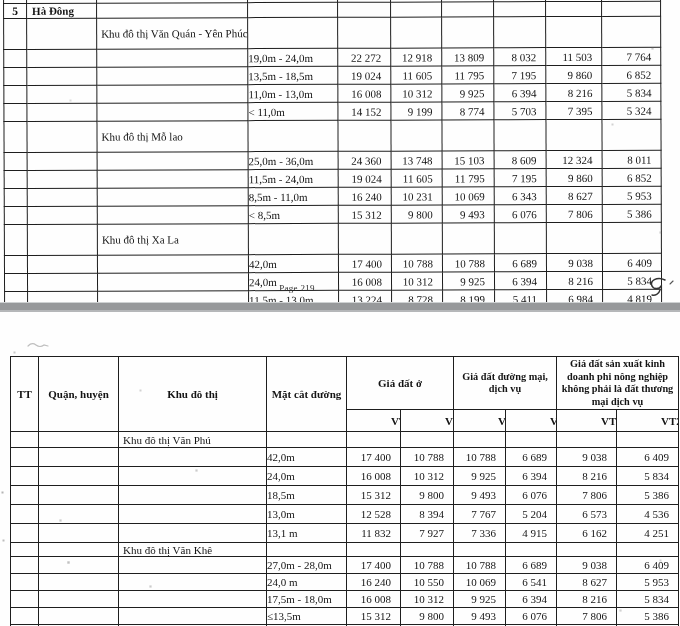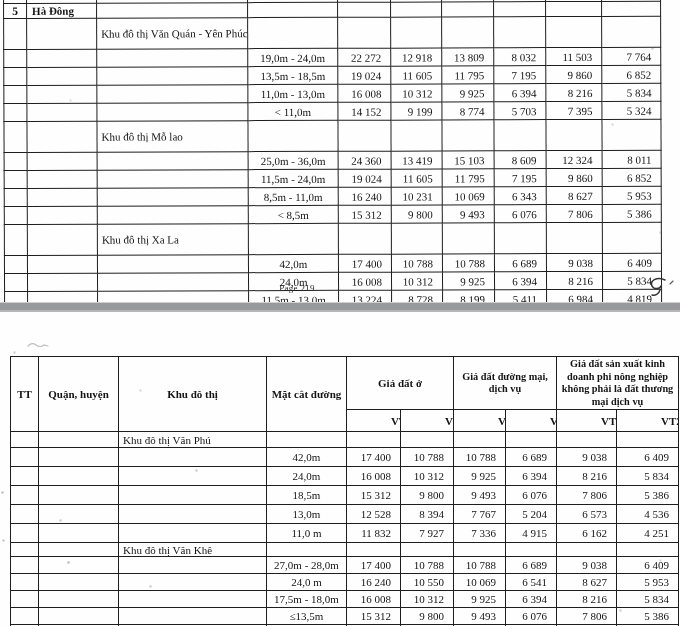--- a/index.html
+++ b/index.html
@@ -35,21 +35,21 @@
   .bottom-table .h-vt td { height:22px; }
   .bottom-table .sec0.r-sec td { height:16px; }
   .bottom-table .sec0.r-data td { height:19px; }
   .bottom-table .sec1.r-sec td { height:14px; }
   .bottom-table .sec1.r-data td { height:17px; }
   .bottom-table .r-partial td { height:14px; }
   
   td.tt { text-align:center; font-weight:bold; font-size:11.5px; }
   td.district { font-weight:bold; padding-left:5px; font-size:11px; }
   td.name { padding-left:4px;margin-top:31px; }
-  td.road { text-align:center; }
+  td.road { text-align:left; }
   td.num { text-align:right; padding-right:9px; }
   td.head { text-align:center; font-weight:bold; padding:1px 2px; }
   td.head-sm { font-size:10.3px; line-height:1.22; white-space:normal; }
   td.head-vt { text-align:center; font-weight:bold; font-size:11px;padding-left:44px; }
   
   .page-footer {
     position:absolute; left:247px; top:283px; width:100px; text-align:center;
     font-size:9px; color:#2a2a2a; letter-spacing:0.3px;
   }
   .squiggle { position:absolute; left:644px; top:276px; }
@@ -190,21 +190,21 @@
             <td></td>
             <td></td>
             <td></td>
           </tr>
           <tr class="r-data sec1">
             <td></td>
             <td></td>
             <td></td>
             <td class="road">25,0m - 36,0m</td>
             <td class="num">24 360</td>
-            <td class="num">13 419</td>
+            <td class="num">13 748</td>
             <td class="num">15 103</td>
             <td class="num">8 609</td>
             <td class="num">12 324</td>
             <td class="num">8 011</td>
           </tr>
           <tr class="r-data sec1">
             <td></td>
             <td></td>
             <td></td>
             <td class="road">11,5m - 24,0m</td>
@@ -393,21 +393,21 @@
             <td class="num">8 394</td>
             <td class="num">7 767</td>
             <td class="num">5 204</td>
             <td class="num">6 573</td>
             <td class="num">4 536</td>
           </tr>
           <tr class="r-data sec0">
             <td></td>
             <td></td>
             <td></td>
-            <td class="road">11,0 m</td>
+            <td class="road">13,1 m</td>
             <td class="num">11 832</td>
             <td class="num">7 927</td>
             <td class="num">7 336</td>
             <td class="num">4 915</td>
             <td class="num">6 162</td>
             <td class="num">4 251</td>
           </tr>
           <tr class="r-sec sec1">
             <td></td>
             <td></td>

